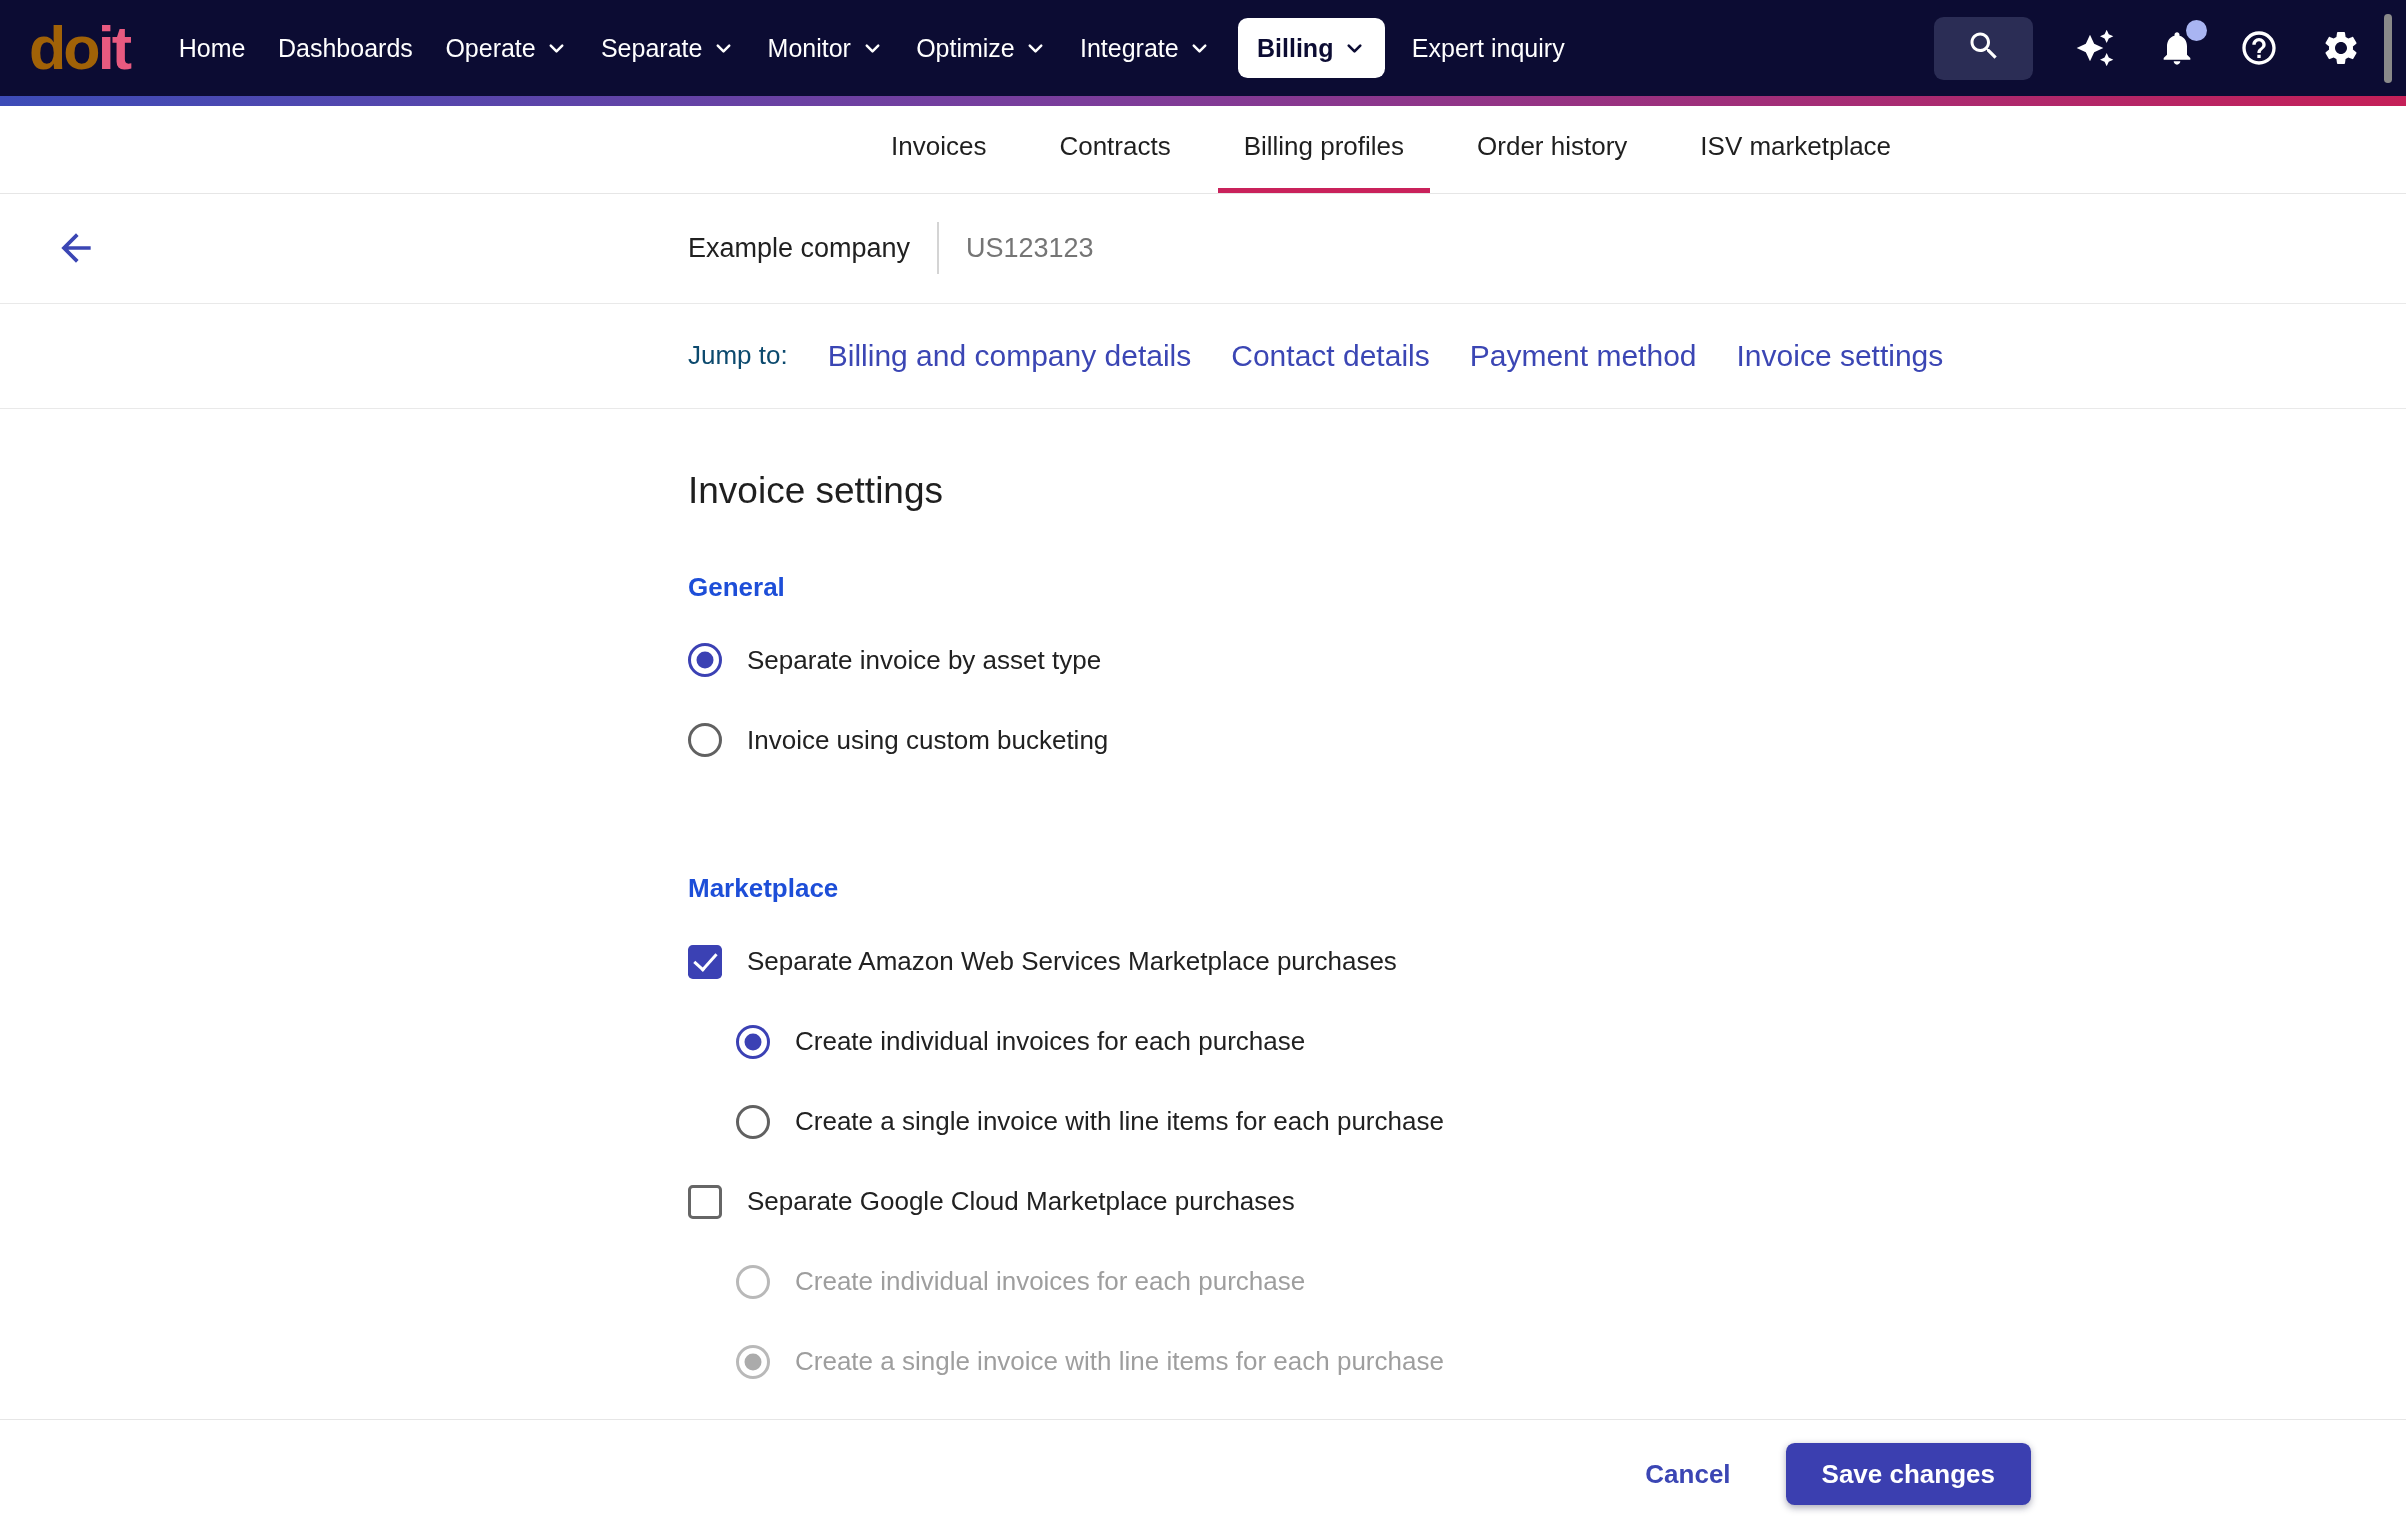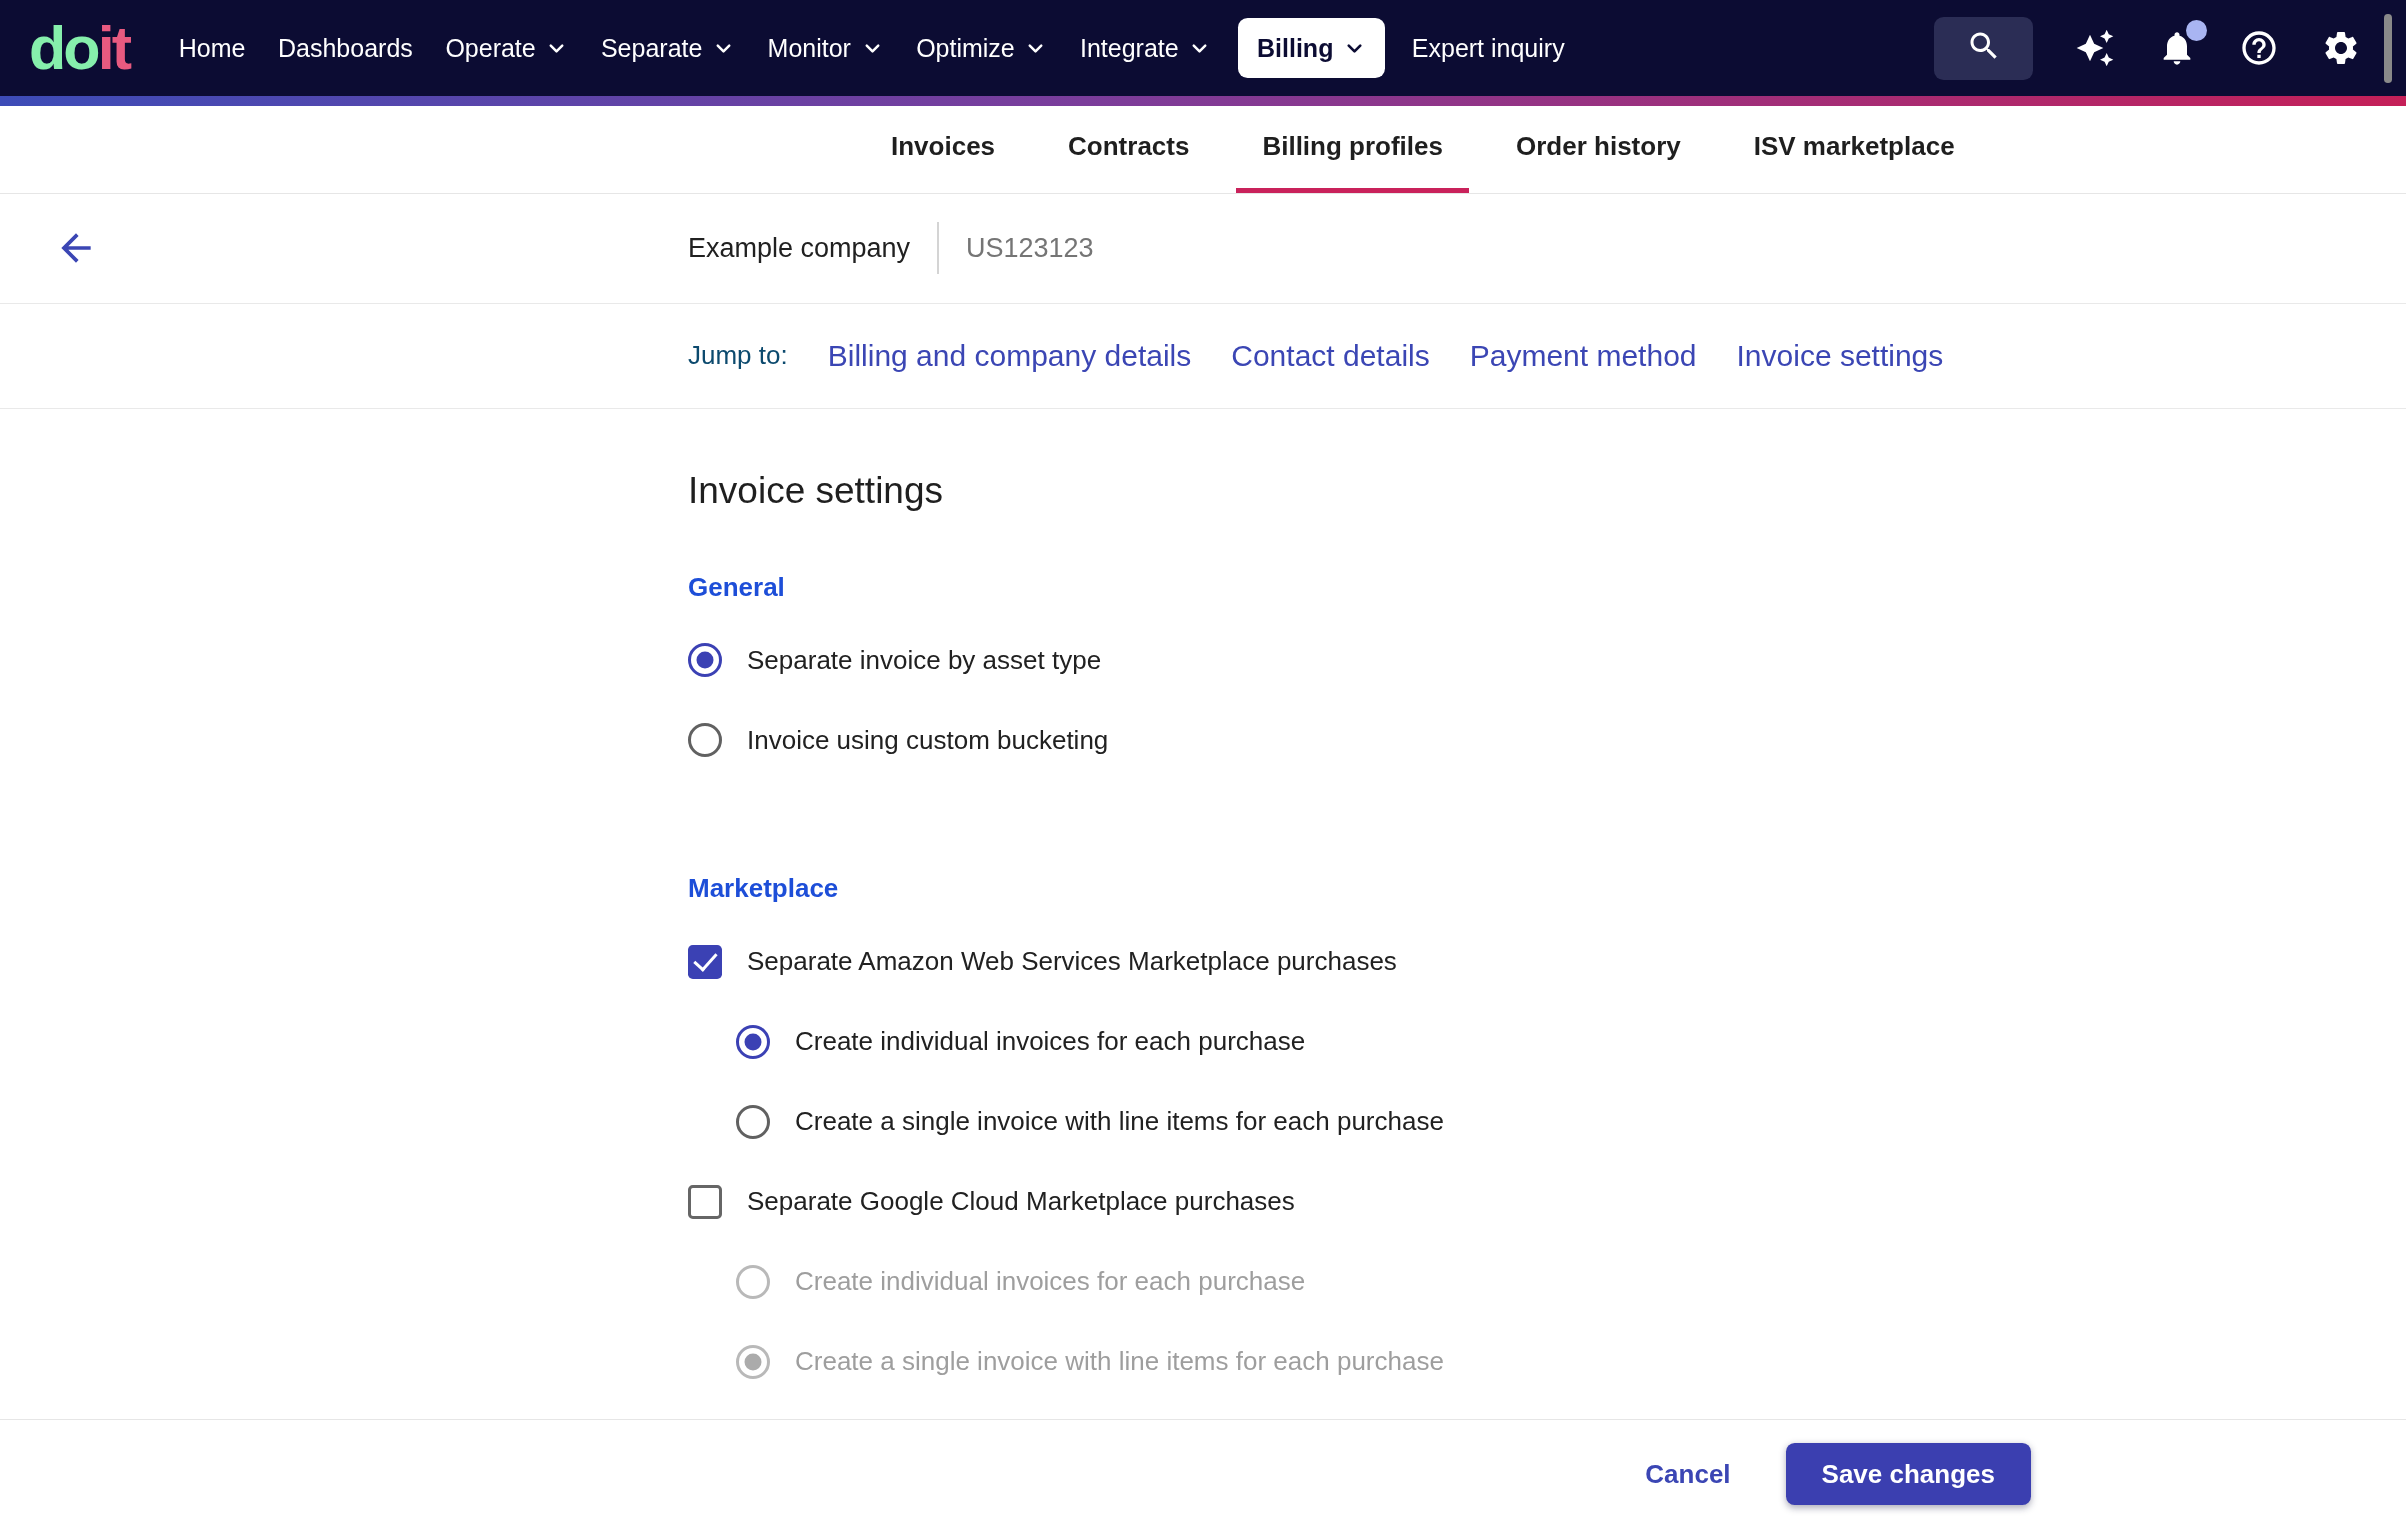--- a/index.html
+++ b/index.html
@@ -10,21 +10,21 @@
     position:relative; overflow:hidden;
   }
 
   
   .navbar {
     height:96px; background:#0c0c33;
     display:flex; align-items:center;
     padding:0 46px 0 29px; position:relative;
   }
   .logo { font-size:61px; font-weight:800; letter-spacing:-2.9px; margin-right:38px; cursor:pointer; line-height:96px; }
-  .logo .p1 { color:#86efac; }
+  .logo .p1 { color:#a16207; }
   .logo .p2 { color:#e85a80; }
   .nav-items { display:flex; align-items:center; gap:9.6px; }
   .nav-item {
     color:#ffffff; font-size:25px; font-weight:500;
     padding:15.3px 11.5px; display:flex; align-items:center; gap:9.6px;
     white-space:nowrap; cursor:pointer;
   }
   .nav-item .caret { width:23px; height:23px; display:inline-block; }
   .nav-item.pill {
     background:#ffffff; color:#0c0c33; font-weight:700;
@@ -48,21 +48,21 @@
   }
 
   
   .tabbar {
     height:88px; background:#ffffff;
     border-bottom:1.9px solid #e6e6e6;
     display:flex; align-items:stretch; padding-left:865px;
   }
   .tab {
     display:flex; align-items:center; padding:0 26px;
-    font-size:26px; font-weight:700; color:#1f1f1f;
+    font-size:26px; font-weight:400; color:#1f1f1f;
     cursor:pointer; border-bottom:5.7px solid transparent; margin-right:21px;
     white-space:nowrap;
   }
   .tab.active { border-bottom-color:#c9225b; }
 
   
   .profile-row {
     height:110px; border-bottom:1.9px solid #e9e9e9;
     display:flex; align-items:center; position:relative;
   }

